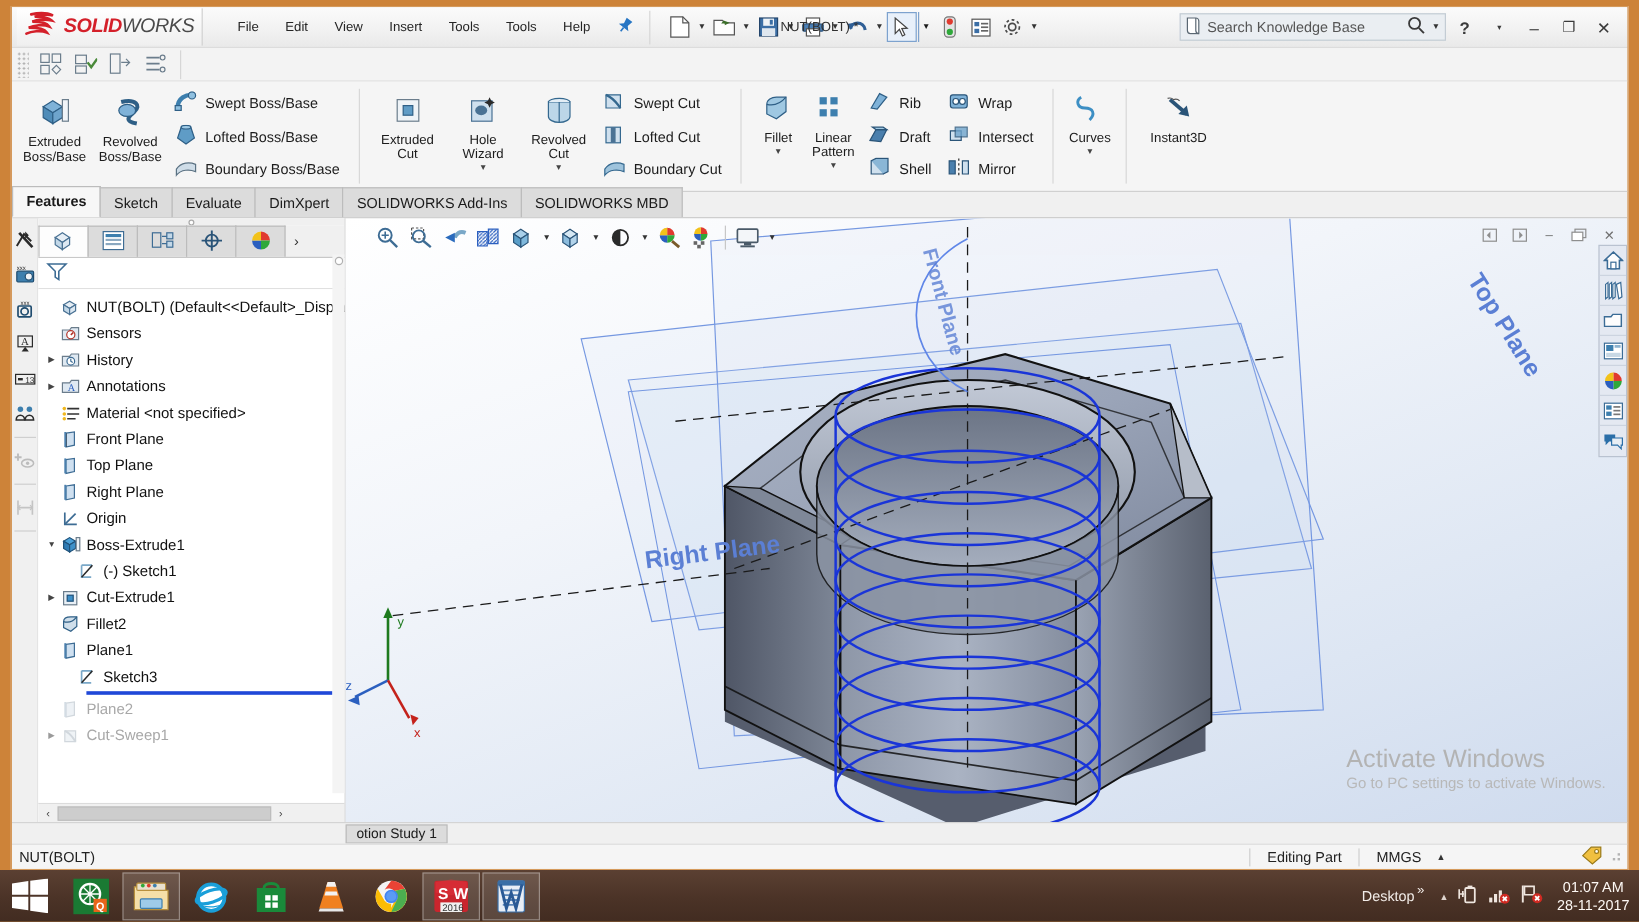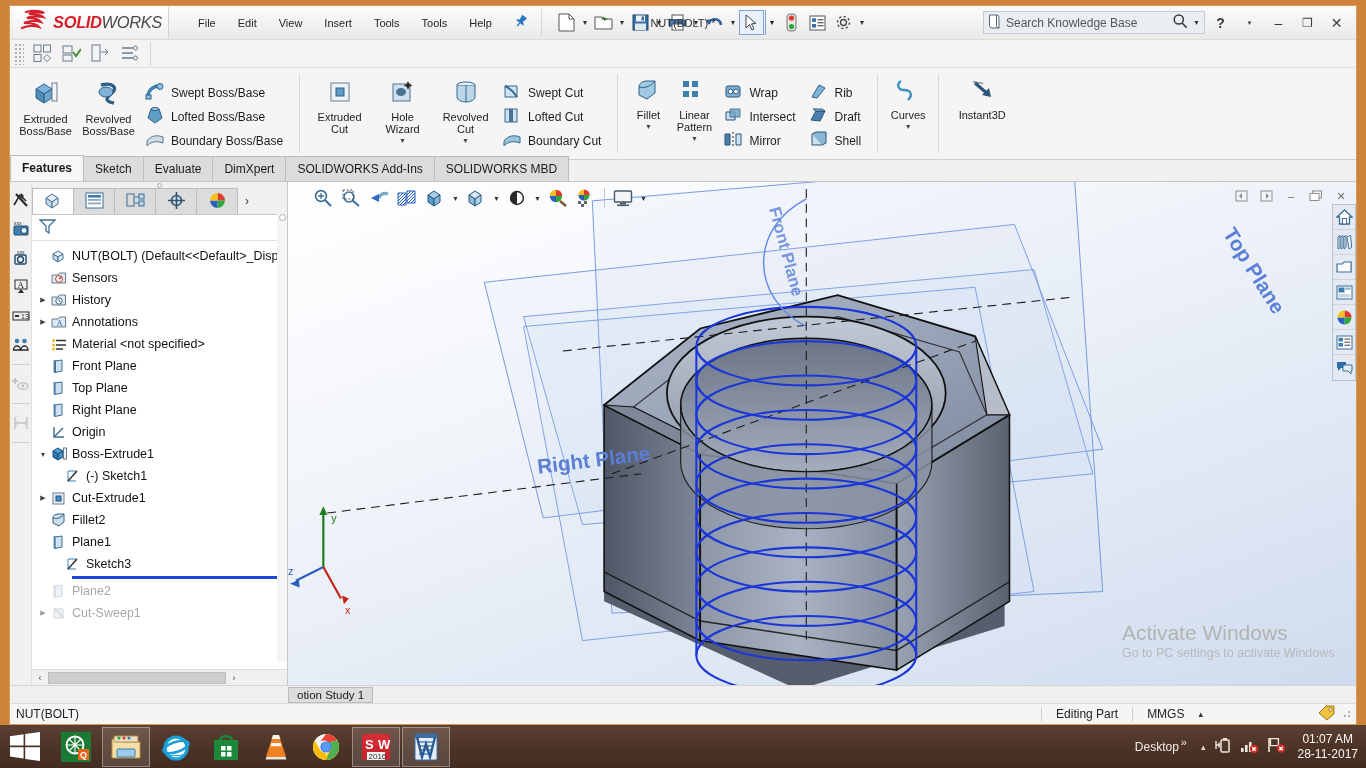--- a/index.html
+++ b/index.html
@@ -96,21 +96,21 @@
     display:flex; align-items:stretch; border-bottom:1px solid #d0d0d0;
   }
   .rgroup { display:flex; align-items:stretch; padding: 2px 4px; }
   .rsep { width:1px; background:#d8d8d8; margin:6px 4px; }
   .bigbtn {
     width:63px; display:flex; flex-direction:column; align-items:center;
     justify-content:flex-start; padding-top:9px; cursor:default;
   }
   .bigbtn .lbl { font-size:11px; text-align:center; line-height:12px; margin-top:3px; color:#1c1c1c;}
   .bigbtn .dd { font-size:7px; color:#444; margin-top:2px;}
-  .smallcol { display:flex; flex-direction:column; justify-content:flex-end; padding: 4px 2px;}
+  .smallcol { display:flex; flex-direction:column; justify-content:space-between; padding: 4px 2px;}
   .smallitem { display:flex; align-items:center; gap:6px; padding:2px 6px 2px 3px; cursor:default;}
   .smallitem .lbl { font-size:12px; color:#1c1c1c; white-space:nowrap;}
 
   
   #tabstrip { height:22px; min-height:22px; background:#f0f0f0; display:flex; align-items:flex-end;
      border-bottom:1px solid #c6c6c6;}
   .tab {
     height:22px; padding:12px 11px; display:flex;align-items:center;
     font-size:12px; background:#dcdcdc; border:1px solid #bcbcbc; border-bottom:none;
     margin-right:-1px; color:#1a1a1a; cursor:default;
@@ -500,62 +500,62 @@
                 </g>
               </svg>
           </span>
           <span class="lbl" style="white-space:pre-line">Linear
 Pattern</span>
           <span class="dd">▼</span>
         </div>
         <div class="smallcol">
           <div class="smallitem">
             <span><svg width="20" height="17" viewBox="0 0 20 17">
+                  <path d="M3 14 L10 2 L16 5 L8 15 z" fill="#7fb2d8" stroke="#2e5f86"></path>
+                </svg></span>
+            <span class="lbl">Rib</span>
+          </div>
+          <div class="smallitem">
+            <span><svg width="20" height="17" viewBox="0 0 20 17">
+                  <path d="M2 13 L7 4 h9 l-5 10 z" fill="#4a7fad" stroke="#2a5478"></path>
+                  <path d="M7 4 h9 l-3 -2 h-9 z" fill="#9fc8e2" stroke="#2a5478"></path>
+                </svg></span>
+            <span class="lbl">Draft</span>
+          </div>
+          <div class="smallitem">
+            <span><svg width="20" height="17" viewBox="0 0 20 17">
+                  <path d="M3 3 h10 v11 h-10 z" fill="#cfe0ee" stroke="#2a5478"></path>
+                  <path d="M3 3 L7 1 h10 v11 l-4 2" fill="#8ab6d6" stroke="#2a5478"></path>
+                </svg></span>
+            <span class="lbl">Shell</span>
+          </div>
+        </div>
+        <div class="smallcol">
+          <div class="smallitem">
+            <span><svg width="20" height="17" viewBox="0 0 20 17">
                   <rect x="3" y="3" width="14" height="11" rx="2" fill="#7fb2d8" stroke="#2a5478"></rect>
                   <circle cx="7.5" cy="8.5" r="2.4" fill="#fff" stroke="#2a5478"></circle>
                   <circle cx="13" cy="8.5" r="2.4" fill="#fff" stroke="#2a5478"></circle>
                 </svg></span>
             <span class="lbl">Wrap</span>
           </div>
           <div class="smallitem">
             <span><svg width="20" height="17" viewBox="0 0 20 17">
                   <path d="M3 5 h9 v8 h-9 z" fill="#cfe0ee" stroke="#2a5478"></path>
                   <path d="M7 2 h10 v8 h-10 z" fill="#6ea4cc" opacity=".8" stroke="#2a5478"></path>
                 </svg></span>
             <span class="lbl">Intersect</span>
           </div>
           <div class="smallitem">
             <span><svg width="20" height="17" viewBox="0 0 20 17">
                   <path d="M2 3 h5 v11 h-5 z" fill="#4a7fad" stroke="#2a5478"></path>
                   <path d="M13 3 h5 v11 h-5 z" fill="#cfe0ee" stroke="#2a5478"></path>
                   <line x1="10" y1="1" x2="10" y2="16" stroke="#2a2a2a" stroke-dasharray="2 2"></line>
                 </svg></span>
             <span class="lbl">Mirror</span>
-          </div>
-        </div>
-        <div class="smallcol">
-          <div class="smallitem">
-            <span><svg width="20" height="17" viewBox="0 0 20 17">
-                  <path d="M3 14 L10 2 L16 5 L8 15 z" fill="#7fb2d8" stroke="#2e5f86"></path>
-                </svg></span>
-            <span class="lbl">Rib</span>
-          </div>
-          <div class="smallitem">
-            <span><svg width="20" height="17" viewBox="0 0 20 17">
-                  <path d="M2 13 L7 4 h9 l-5 10 z" fill="#4a7fad" stroke="#2a5478"></path>
-                  <path d="M7 4 h9 l-3 -2 h-9 z" fill="#9fc8e2" stroke="#2a5478"></path>
-                </svg></span>
-            <span class="lbl">Draft</span>
-          </div>
-          <div class="smallitem">
-            <span><svg width="20" height="17" viewBox="0 0 20 17">
-                  <path d="M3 3 h10 v11 h-10 z" fill="#cfe0ee" stroke="#2a5478"></path>
-                  <path d="M3 3 L7 1 h10 v11 l-4 2" fill="#8ab6d6" stroke="#2a5478"></path>
-                </svg></span>
-            <span class="lbl">Shell</span>
           </div>
         </div>
       </div>
       <div class="rsep"></div>
 
       <div class="rgroup">
         <div class="bigbtn" style="width:44px">
           <span>
             <svg width="26" height="24" viewBox="0 0 26 24">
                 <path d="M6 2 C1 5, 3 11, 9 11 C16 11, 18 16, 13 21" stroke="#3d8fc4" stroke-width="2.4" fill="none"></path>

